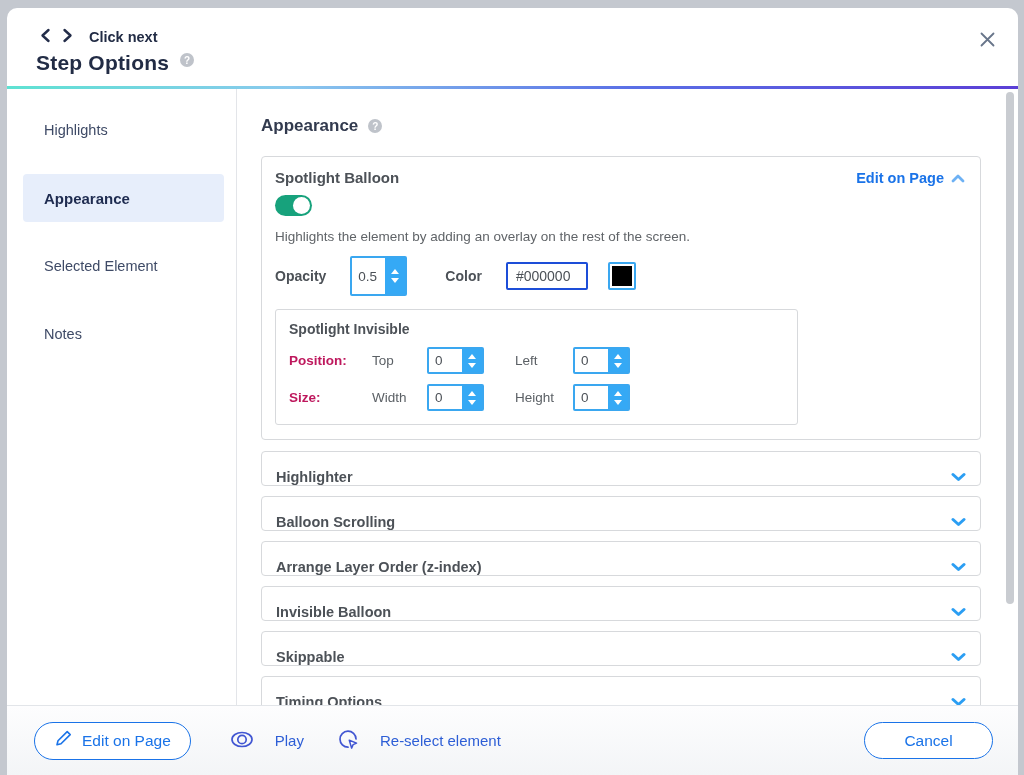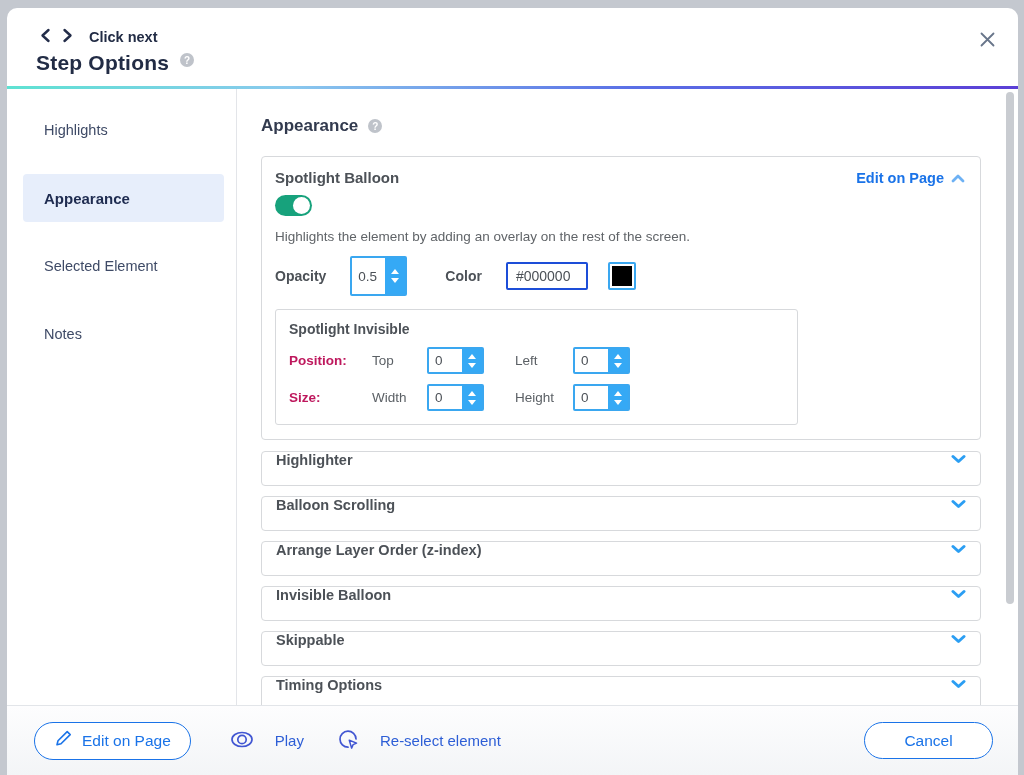--- a/index.html
+++ b/index.html
@@ -85,21 +85,21 @@
   .swatch-inner { width:100%; height:100%; }
   
   .position-box { margin-top:13px; width:523px; border:1px solid #d7d9dc; border-radius:3px; padding:11px 13px 13px; }
   .position-box .box-title { font-size:14px; font-weight:bold; color:#4c5157; }
   .pos-row { display:flex; align-items:center; margin-top:10px; }
   .row-label { width:83px; flex:0 0 auto; font-size:13.5px; font-weight:bold; color:#be185d; }
   .sub-label { width:55px; flex:0 0 auto; font-size:13.5px; color:#5b6065; }
   .sub-label2 { margin-left:31px; width:58px; flex:0 0 auto; font-size:13.5px; color:#5b6065; }
   .spinner.small { height:27px; }
   
-  .accordion { height:35px; margin-bottom:10px; padding:0 14px; display:flex; align-items:flex-start;
+  .accordion { height:35px; margin-bottom:10px; padding:0 14px; display:flex; align-items:flex-end;
                justify-content:space-between; cursor:pointer; width:100%;
                font-family:"Liberation Sans",sans-serif; text-align:left; background:#fff; }
   .accordion .acc-label { font-size:14.5px; font-weight:bold; color:#4c5157; }
   
   .scroll-thumb { position:absolute; right:4px; top:84px; width:8px; height:512px; background:#c9ccd1; border-radius:4px; cursor:pointer; }
   
   .modal-footer { height:70px; flex:0 0 auto; border-top:1px solid #e2e5e9;
                   background:linear-gradient(#fdfdfe,#f3f5f7);
                   display:flex; align-items:center; padding:0 25px 0 27px; }
   .pill-btn { height:38px; border:1.5px solid #1a73e8; border-radius:19px; background:#fff;

